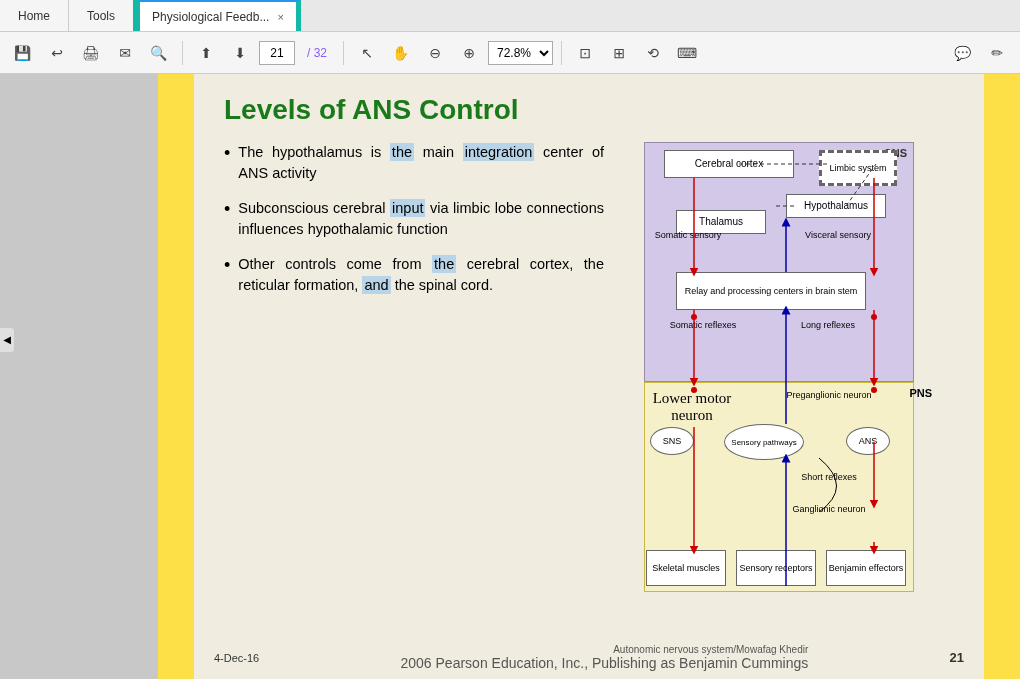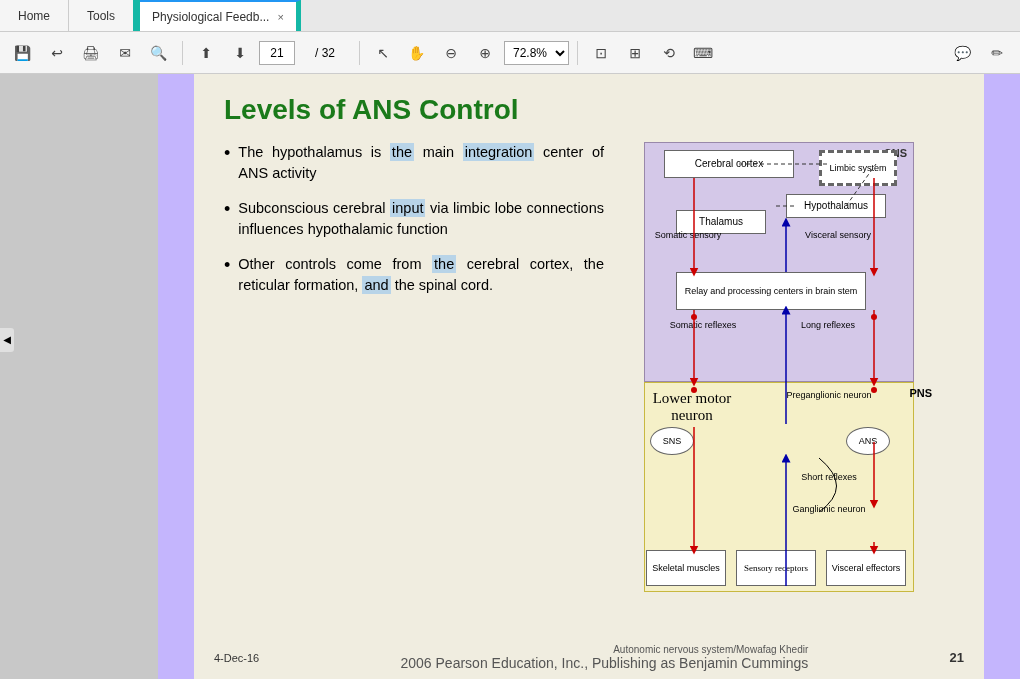--- a/index.html
+++ b/index.html
@@ -11,28 +11,28 @@
     .tab.home { background: #f5f5f5; border-right: 1px solid #ccc; padding: 0 18px; }
     .tab.tools { background: #f5f5f5; border-right: 7px solid #14b8a6; padding: 0 18px; }
     .tab.active { background: white; border-right: 5px solid #14b8a6; border-top: 2px solid #2196F3; }
     .tab-close { margin-left: 8px; color: #666; font-size: 11px; cursor: pointer; }
 
     
     .toolbar { display: flex; align-items: center; background: #f5f5f5; height: 42px; border-bottom: 1px solid #ccc; padding: 0 8px; gap: 4px; }
     .tool-btn { display: flex; align-items: center; justify-content: center; width: 30px; height: 30px; border: none; background: transparent; cursor: pointer; border-radius: 3px; font-size: 14px; color: #444; }
     .tool-separator { width: 1px; height: 24px; background: #ccc; margin: 0 4px; }
     .page-input { width: 36px; height: 24px; border: 1px solid #aaa; text-align: center; font-size: 12px; background: white; }
-    .page-total { font-size: 12px; color: #000000; margin: 0 16px; }
+    .page-total { font-size: 12px; color: #8b5cf6; margin: 0 8px; }
     .zoom-select { height: 24px; border: 1px solid #aaa; font-size: 12px; background: white; padding: 0 4px; }
     .tool-spacer { flex: 1; }
 
     
     .main { display: flex; height: calc(679px - 32px - 42px); }
     .sidebar-left { width: 158px; background: #c8c8c8; }
-    .page-area { flex: 1; background: #c4b5fd; display: flex; align-items: flex-start; justify-content: center; padding-top: 0; overflow: hidden; }
+    .page-area { flex: 1; background: #fde047; display: flex; align-items: flex-start; justify-content: center; padding-top: 0; overflow: hidden; }
 
     
     .pdf-page { width: 790px; height: 605px; background: #f0ede0; position: relative; margin-top: 0; }
 
     
     .page-content { padding: 20px 30px; }
 
     .slide-title { color: #1a7a1a; font-size: 28px; font-weight: bold; margin-bottom: 16px; font-family: Arial, sans-serif; }
 
     .content-area { display: flex; gap: 20px; }
@@ -209,43 +209,46 @@
               </div>
 
               <div style="position:absolute; top:248px; left:160px; width:90px; height:36px; font-size:9px; text-align:center; background:transparent; border:none;">
                 <span>Preganglionic neuron</span>
               </div>
 
               <div style="position:absolute; top:285px; left:26px; width:44px; height:28px;" class="diag-oval">
                 <span style="font-size:9px;">SNS</span>
               </div>
 
+              <div style="position:absolute; top:282px; left:100px; width:80px; height:36px;" class="diag-oval">
+                <span style="font-size:8px; text-align:center;">Sensory pathways</span>
+              </div>
 
               <div style="position:absolute; top:285px; left:222px; width:44px; height:28px;" class="diag-oval">
                 <span style="font-size:9px;">ANS</span>
               </div>
 
               <div style="position:absolute; top:330px; left:165px; width:80px; height:26px; background:transparent; border:none; font-size:9px; text-align:center;">
                 <span>Short reflexes</span>
               </div>
 
               <div style="position:absolute; top:362px; left:160px; width:90px; height:36px; font-size:9px; text-align:center; background:transparent; border:none;">
                 <span>Ganglionic neuron</span>
               </div>
 
               <div style="position:absolute; top:408px; left:22px; width:80px; height:36px;" class="diag-box">
                 <span style="font-size:9px; text-align:center;">Skeletal muscles</span>
               </div>
 
-              <div style="position:absolute; top:408px; left:112px; width:80px; height:36px;font-family:Liberation Serif, serif;" class="diag-box">
+              <div style="position:absolute; top:408px; left:112px; width:80px; height:36px;" class="diag-box">
                 <span style="font-size:9px; text-align:center;">Sensory receptors</span>
               </div>
 
               <div style="position:absolute; top:408px; left:202px; width:80px; height:36px;" class="diag-box">
-                <span style="font-size:9px; text-align:center;">Visceral effectors</span>
+                <span style="font-size:9px; text-align:center;">Benjamin effectors</span>
               </div>
 
               <svg class="diagram-svg" viewBox="0 0 290 450">
 
                 <line x1="60" y1="36" x2="60" y2="130" stroke="#cc0000" stroke-width="1.5" marker-end="url(#arrow-red)"></line>
                 <line x1="60" y1="168" x2="60" y2="240" stroke="#cc0000" stroke-width="1.5" marker-end="url(#arrow-red)"></line>
                 <line x1="60" y1="285" x2="60" y2="408" stroke="#cc0000" stroke-width="1.5" marker-end="url(#arrow-red)"></line>
 
                 <line x1="240" y1="36" x2="240" y2="130" stroke="#cc0000" stroke-width="1.5" marker-end="url(#arrow-red)"></line>
                 <line x1="240" y1="168" x2="240" y2="240" stroke="#cc0000" stroke-width="1.5" marker-end="url(#arrow-red)"></line>

